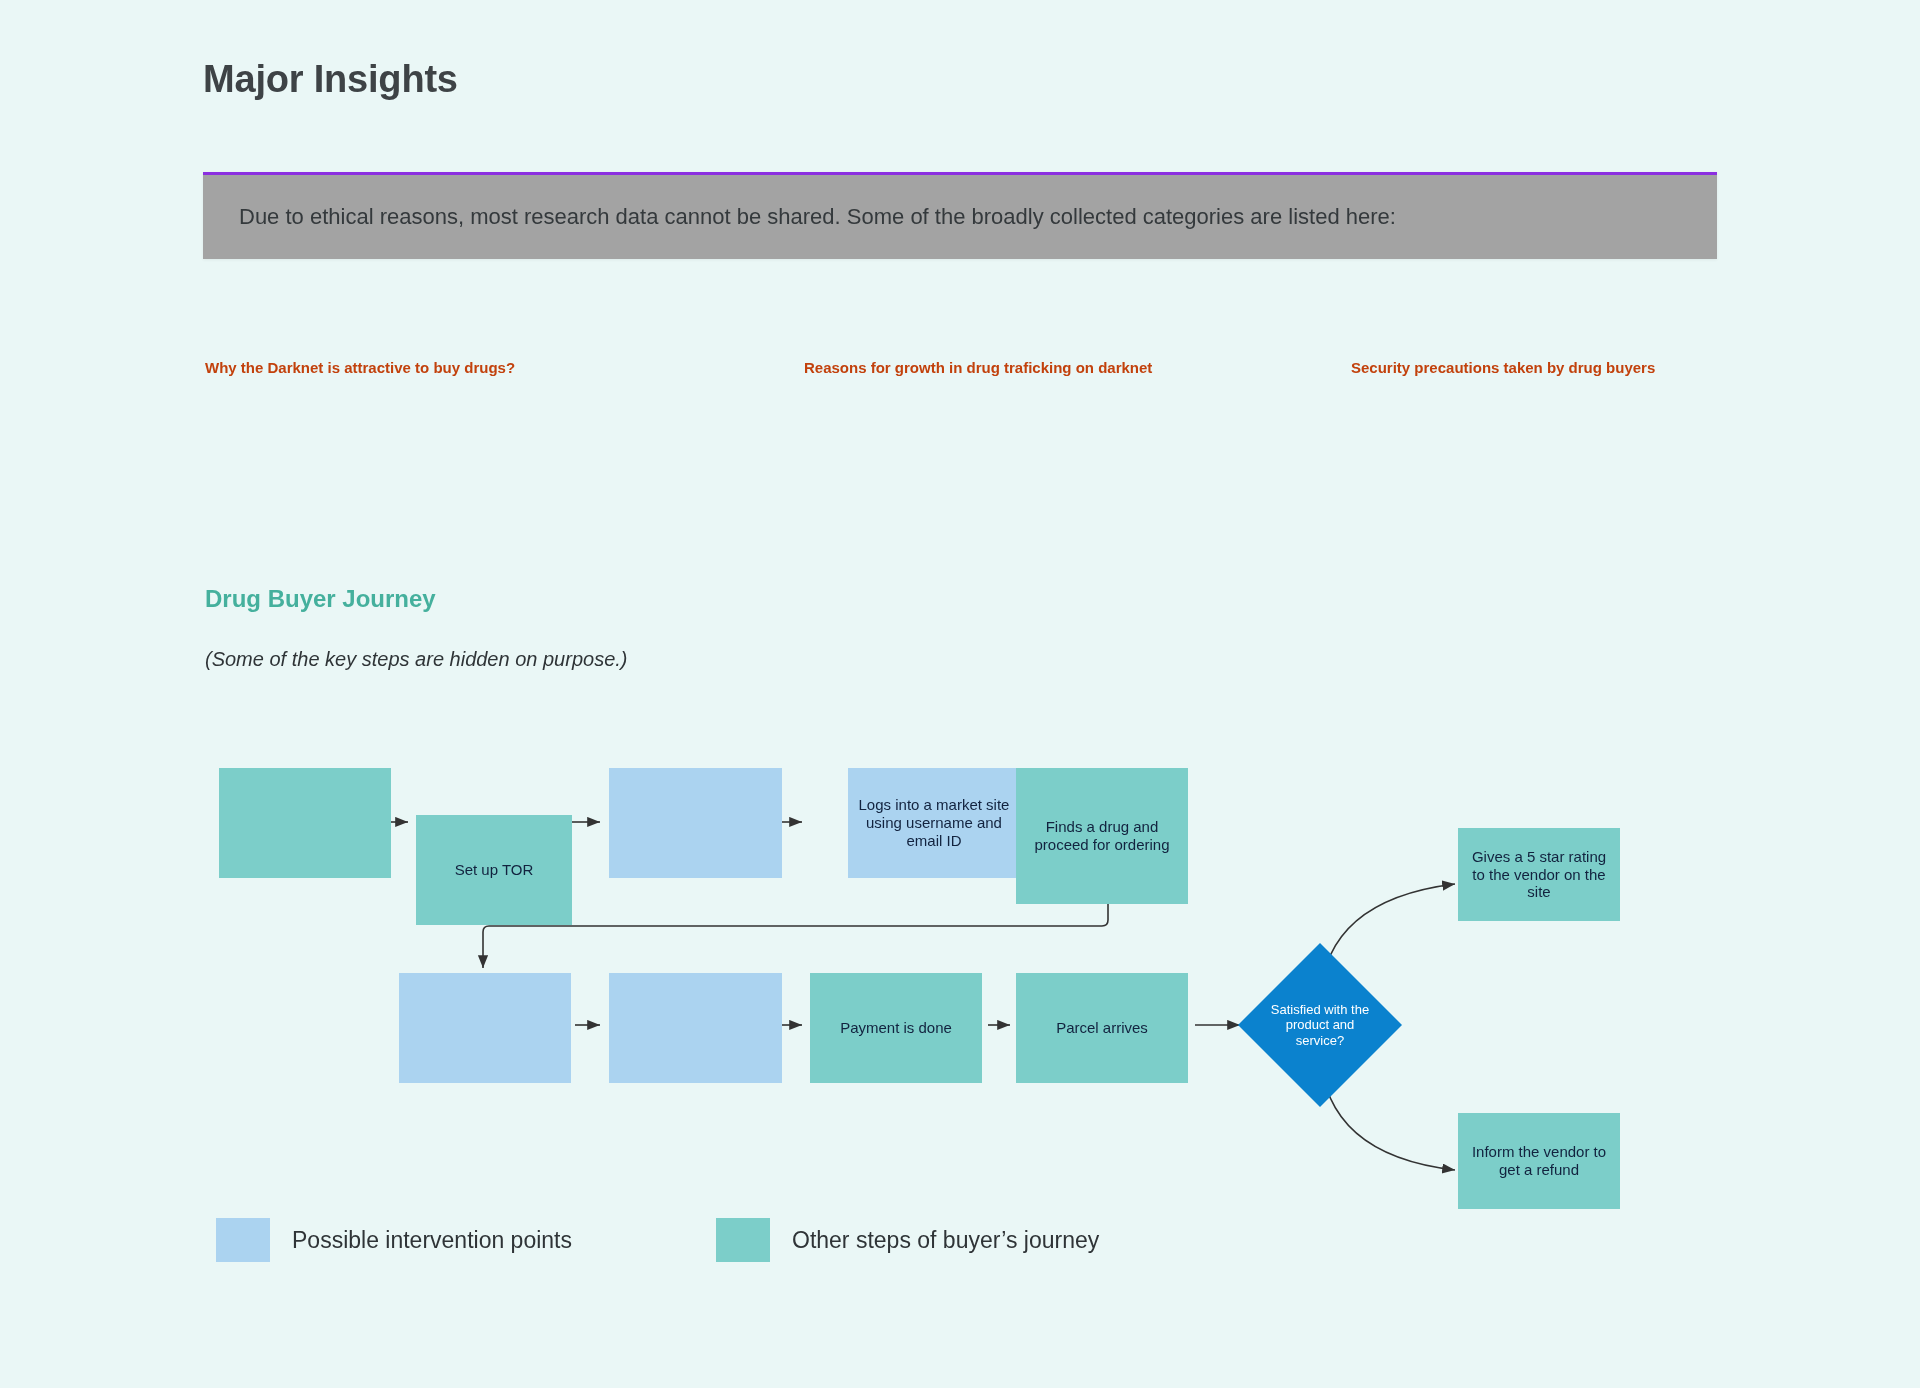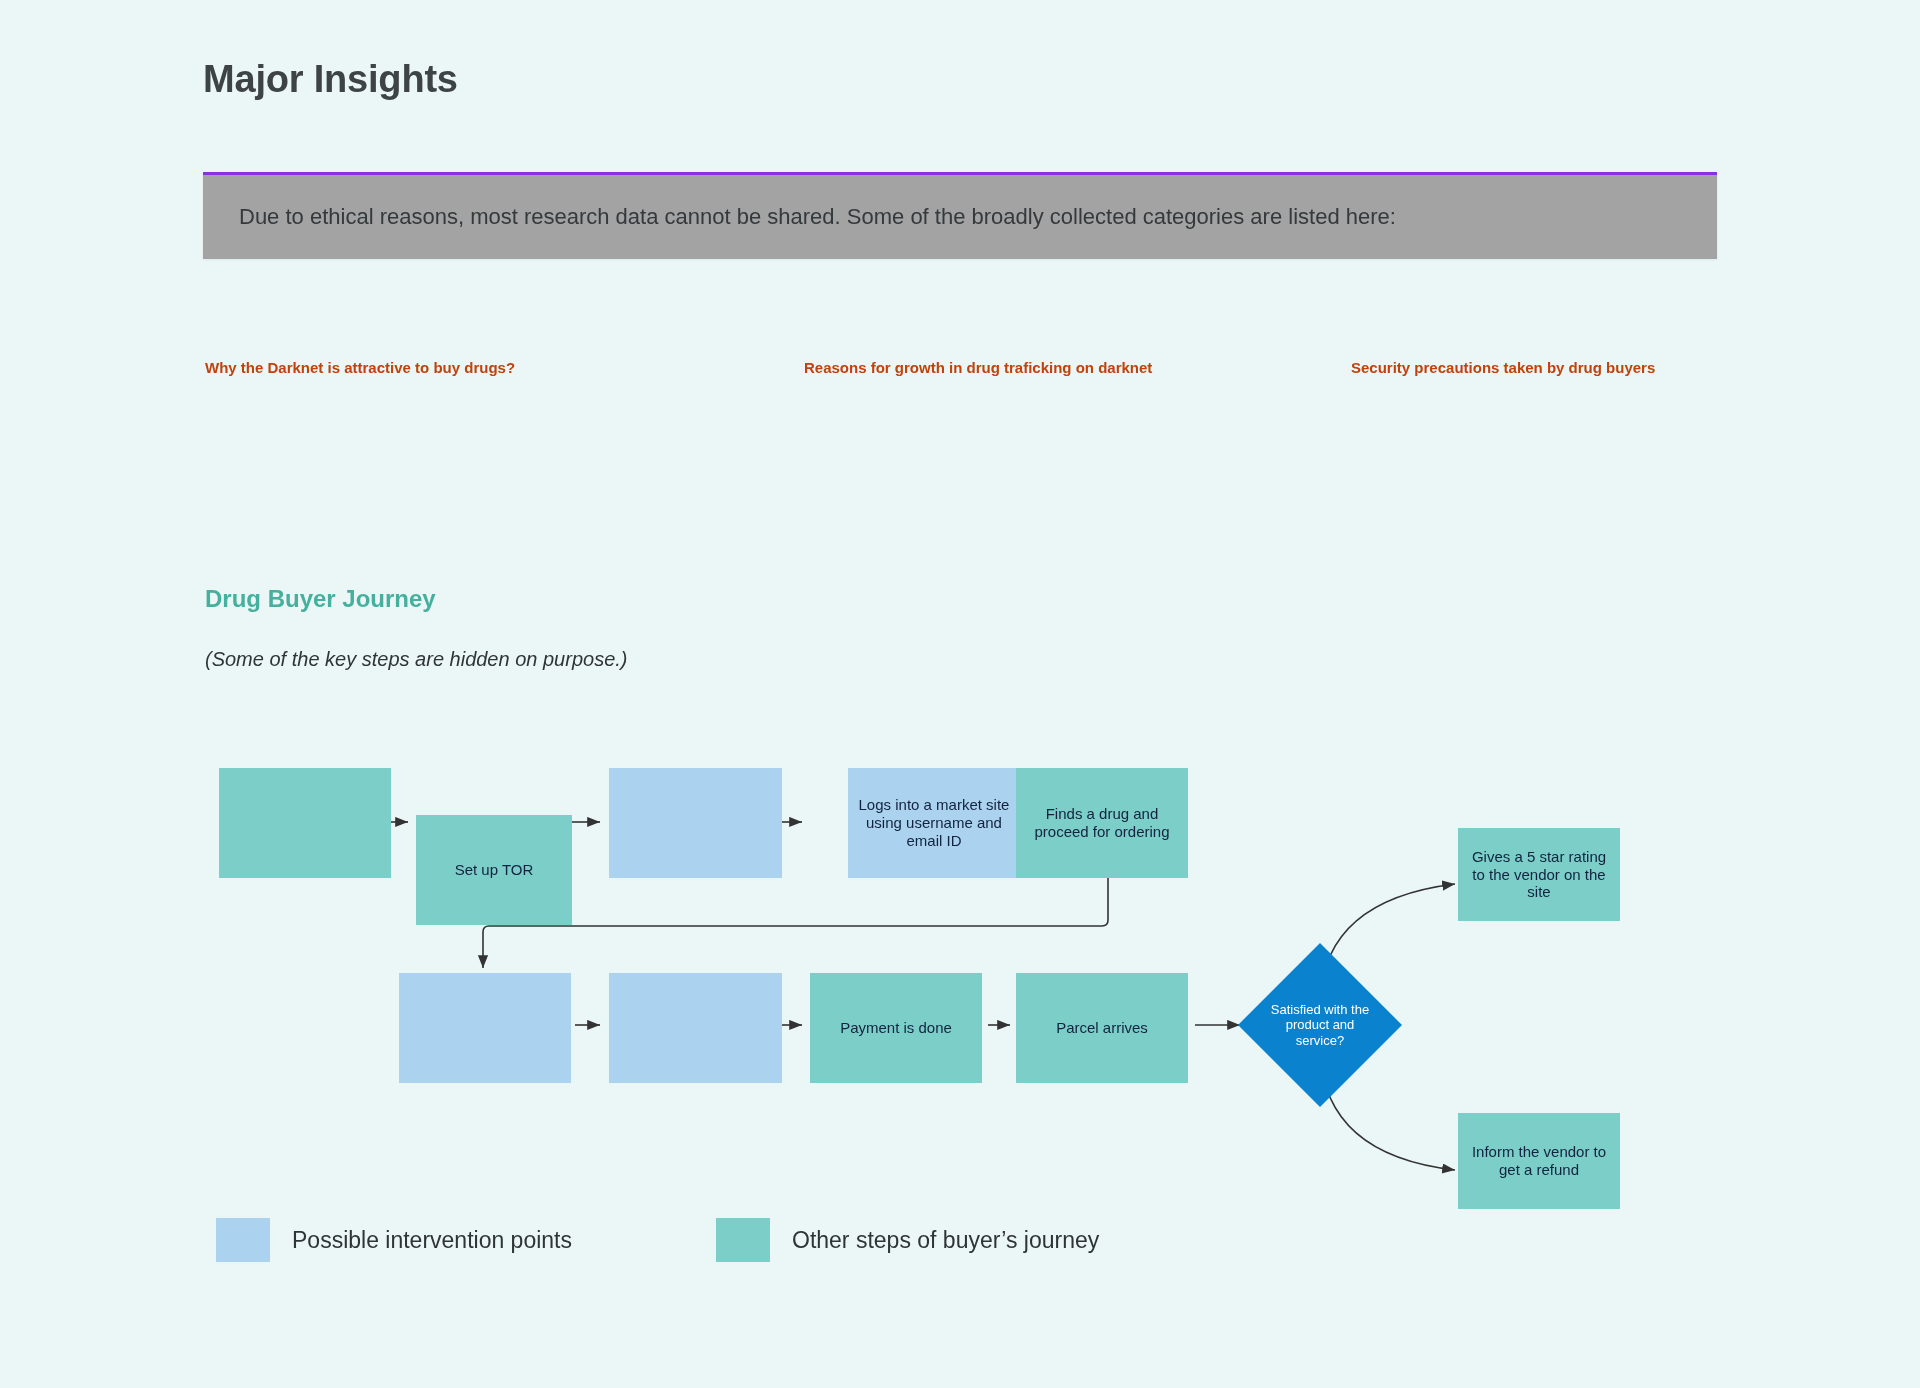--- a/index.html
+++ b/index.html
@@ -203,21 +203,21 @@
         <path d="M1320,1000 Q1325,900 1455,884"></path>
 
         <path d="M1320,1052 Q1325,1155 1455,1170"></path>
       </g>
     </svg>
 
     <div class="node teal" style="left:219px; top:768px; width:172px; height:110px;"></div>
     <div class="node teal" style="left:416px; top:768px; width:156px; height:110px;margin-top:47px;">Set up TOR</div>
     <div class="node blue" style="left:609px; top:768px; width:173px; height:110px;"></div>
     <div class="node blue" style="left:848px; top:768px; width:172px; height:110px;">Logs into a market site using username and email ID</div>
-    <div class="node teal" style="left:1016px; top:768px; width:172px; height:110px;">Finds a drug and proceed for ordering</div>
+    <div class="node teal" style="left:1016px; top:768px; width:172px; height:136px;">Finds a drug and proceed for ordering</div>
 
     <div class="node blue" style="left:399px; top:973px; width:172px; height:110px;"></div>
     <div class="node blue" style="left:609px; top:973px; width:173px; height:110px;"></div>
     <div class="node teal" style="left:810px; top:973px; width:172px; height:110px;">Payment is done</div>
     <div class="node teal" style="left:1016px; top:973px; width:172px; height:110px;">Parcel arrives</div>
 
     <div class="diamond" style="left:1262px; top:967px; width:116px; height:116px;">
       <div class="diamond-shape"></div>
       <div class="diamond-label">Satisfied with the product and service?</div>
     </div>

